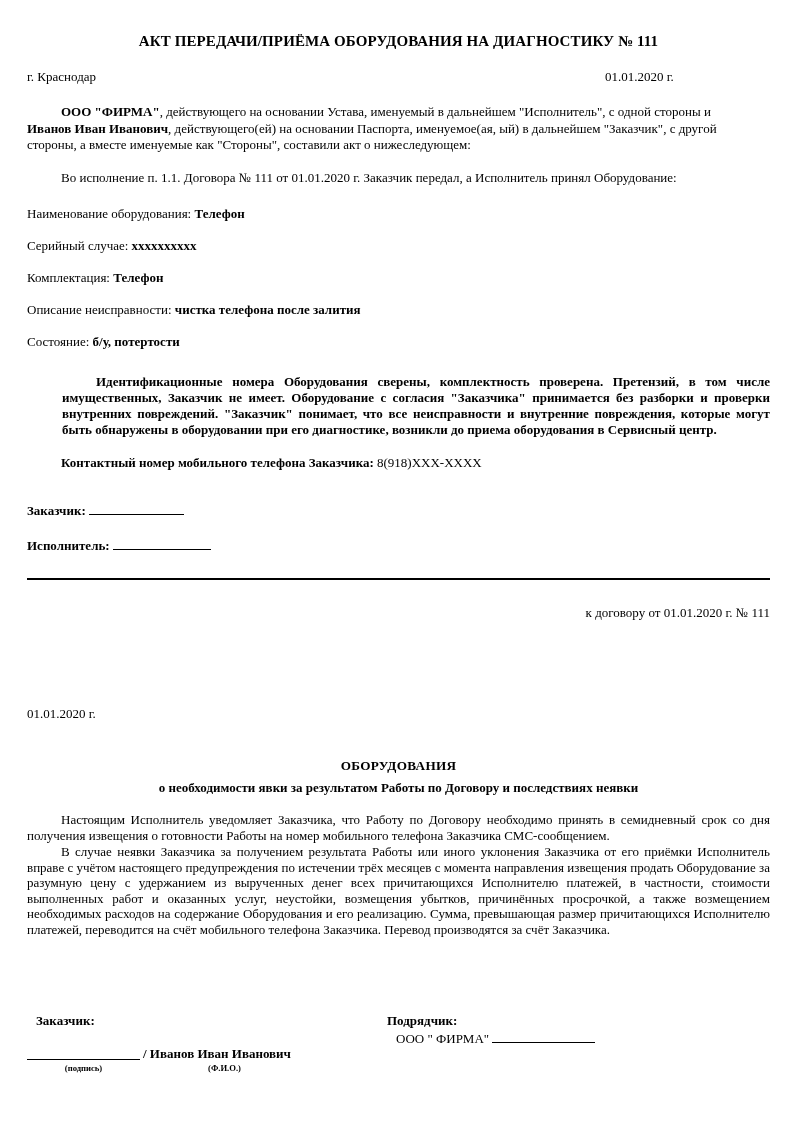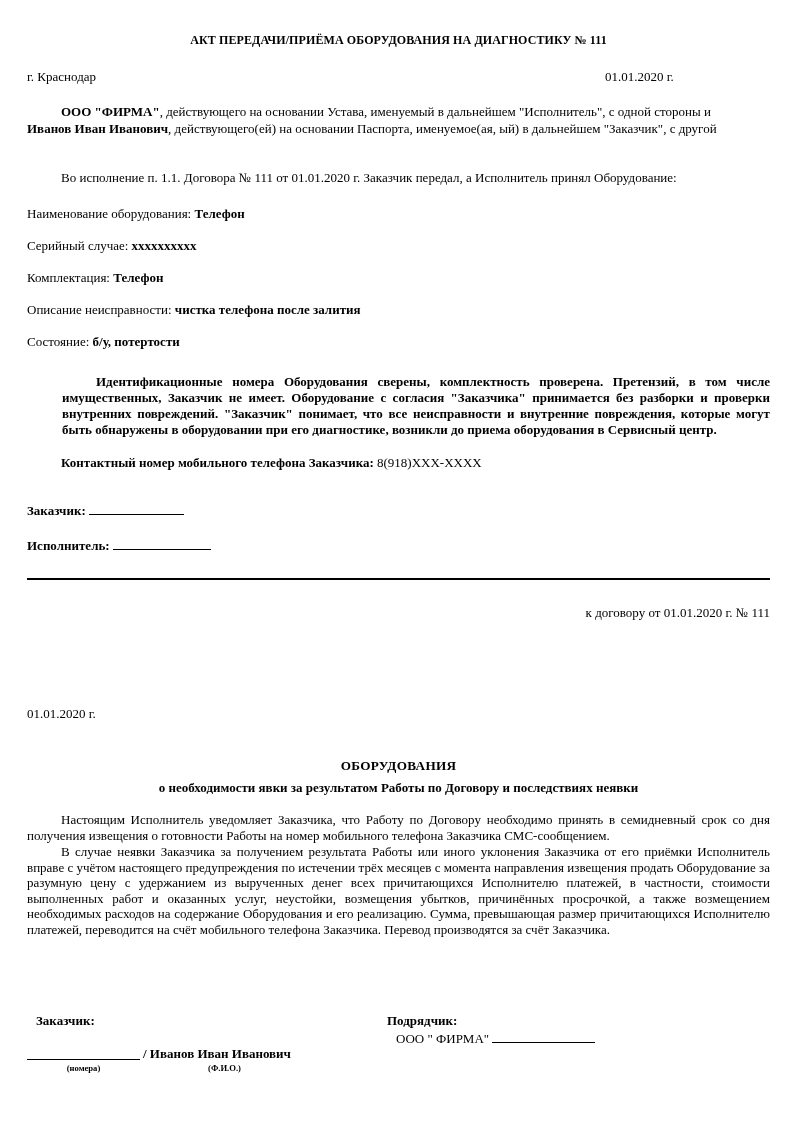--- a/index.html
+++ b/index.html
@@ -28,21 +28,21 @@
     font-size: 13.0px;
     line-height: 15.5px;
     text-align: justify;
   }
   .t.center { text-align: center; }
   .t.right  { text-align: right; }
   .t.left   { text-align: left; }
   .b { font-weight: bold; }
 
   .title {
-    font-size: 12px;
+    font-size: 15px;
     font-weight: bold;
     text-align: center;
     letter-spacing: 0.1px;
   }
 
   
   .abs { position: absolute; }
 
   
   .divider {
@@ -91,20 +91,21 @@
     </div>
   </div>
 
   <div class="abs" style="left:27px; top:104px; width:743px;">
     <div class="t" style="text-align:justify;">
       <span class="indent"></span><span class="b">ООО "ФИРМА"</span><span>, действующего на основании Устава, именуемый в дальнейшем "Исполнитель", с одной стороны и</span>
     </div>
     <div class="t" style="text-align:justify; margin-top:1px;">
       <span class="b">Иванов Иван Иванович</span><span>, действующего(ей) на основании Паспорта, именуемое(ая, ый) в дальнейшем "Заказчик", с другой</span>
     </div>
+    <div class="t left" style="margin-top:1px;">стороны, а вместе именуемые как "Стороны", составили акт о нижеследующем:</div>
   </div>
 
   <div class="abs" style="left:27px; top:170px; width:743px;">
     <div class="t left">
       <span class="indent"></span><span>Во исполнение п. 1.1. Договора № 111 от 01.01.2020 г. Заказчик передал, а Исполнитель принял Оборудование:</span>
     </div>
   </div>
 
   <div class="abs" style="left:27px; top:206px; width:743px;">
 
@@ -198,20 +199,20 @@
         <span class="sigline sig-w4"></span>
       </div>
     </div>
 
     <div class="abs" style="left:0; top:33px; width:360px;">
       <div style="position:relative; height:17px;">
         <span class="sigline abs" style="left:0; top:13px; width:113px;"></span>
         <span class="t b abs nowrap" style="left:116px; top:0;">/ Иванов Иван Иванович</span>
       </div>
       <div style="position:relative; height:12px;">
-        <span class="caption abs" style="left:0; top:0; width:113px;">(номера)</span>
+        <span class="caption abs" style="left:0; top:0; width:113px;">(подпись)</span>
         <span class="caption abs" style="left:120px; top:0; width:155px;">(Ф.И.О.)</span>
       </div>
     </div>
 
   </div>
 
 </div>
 
 </body></html>

